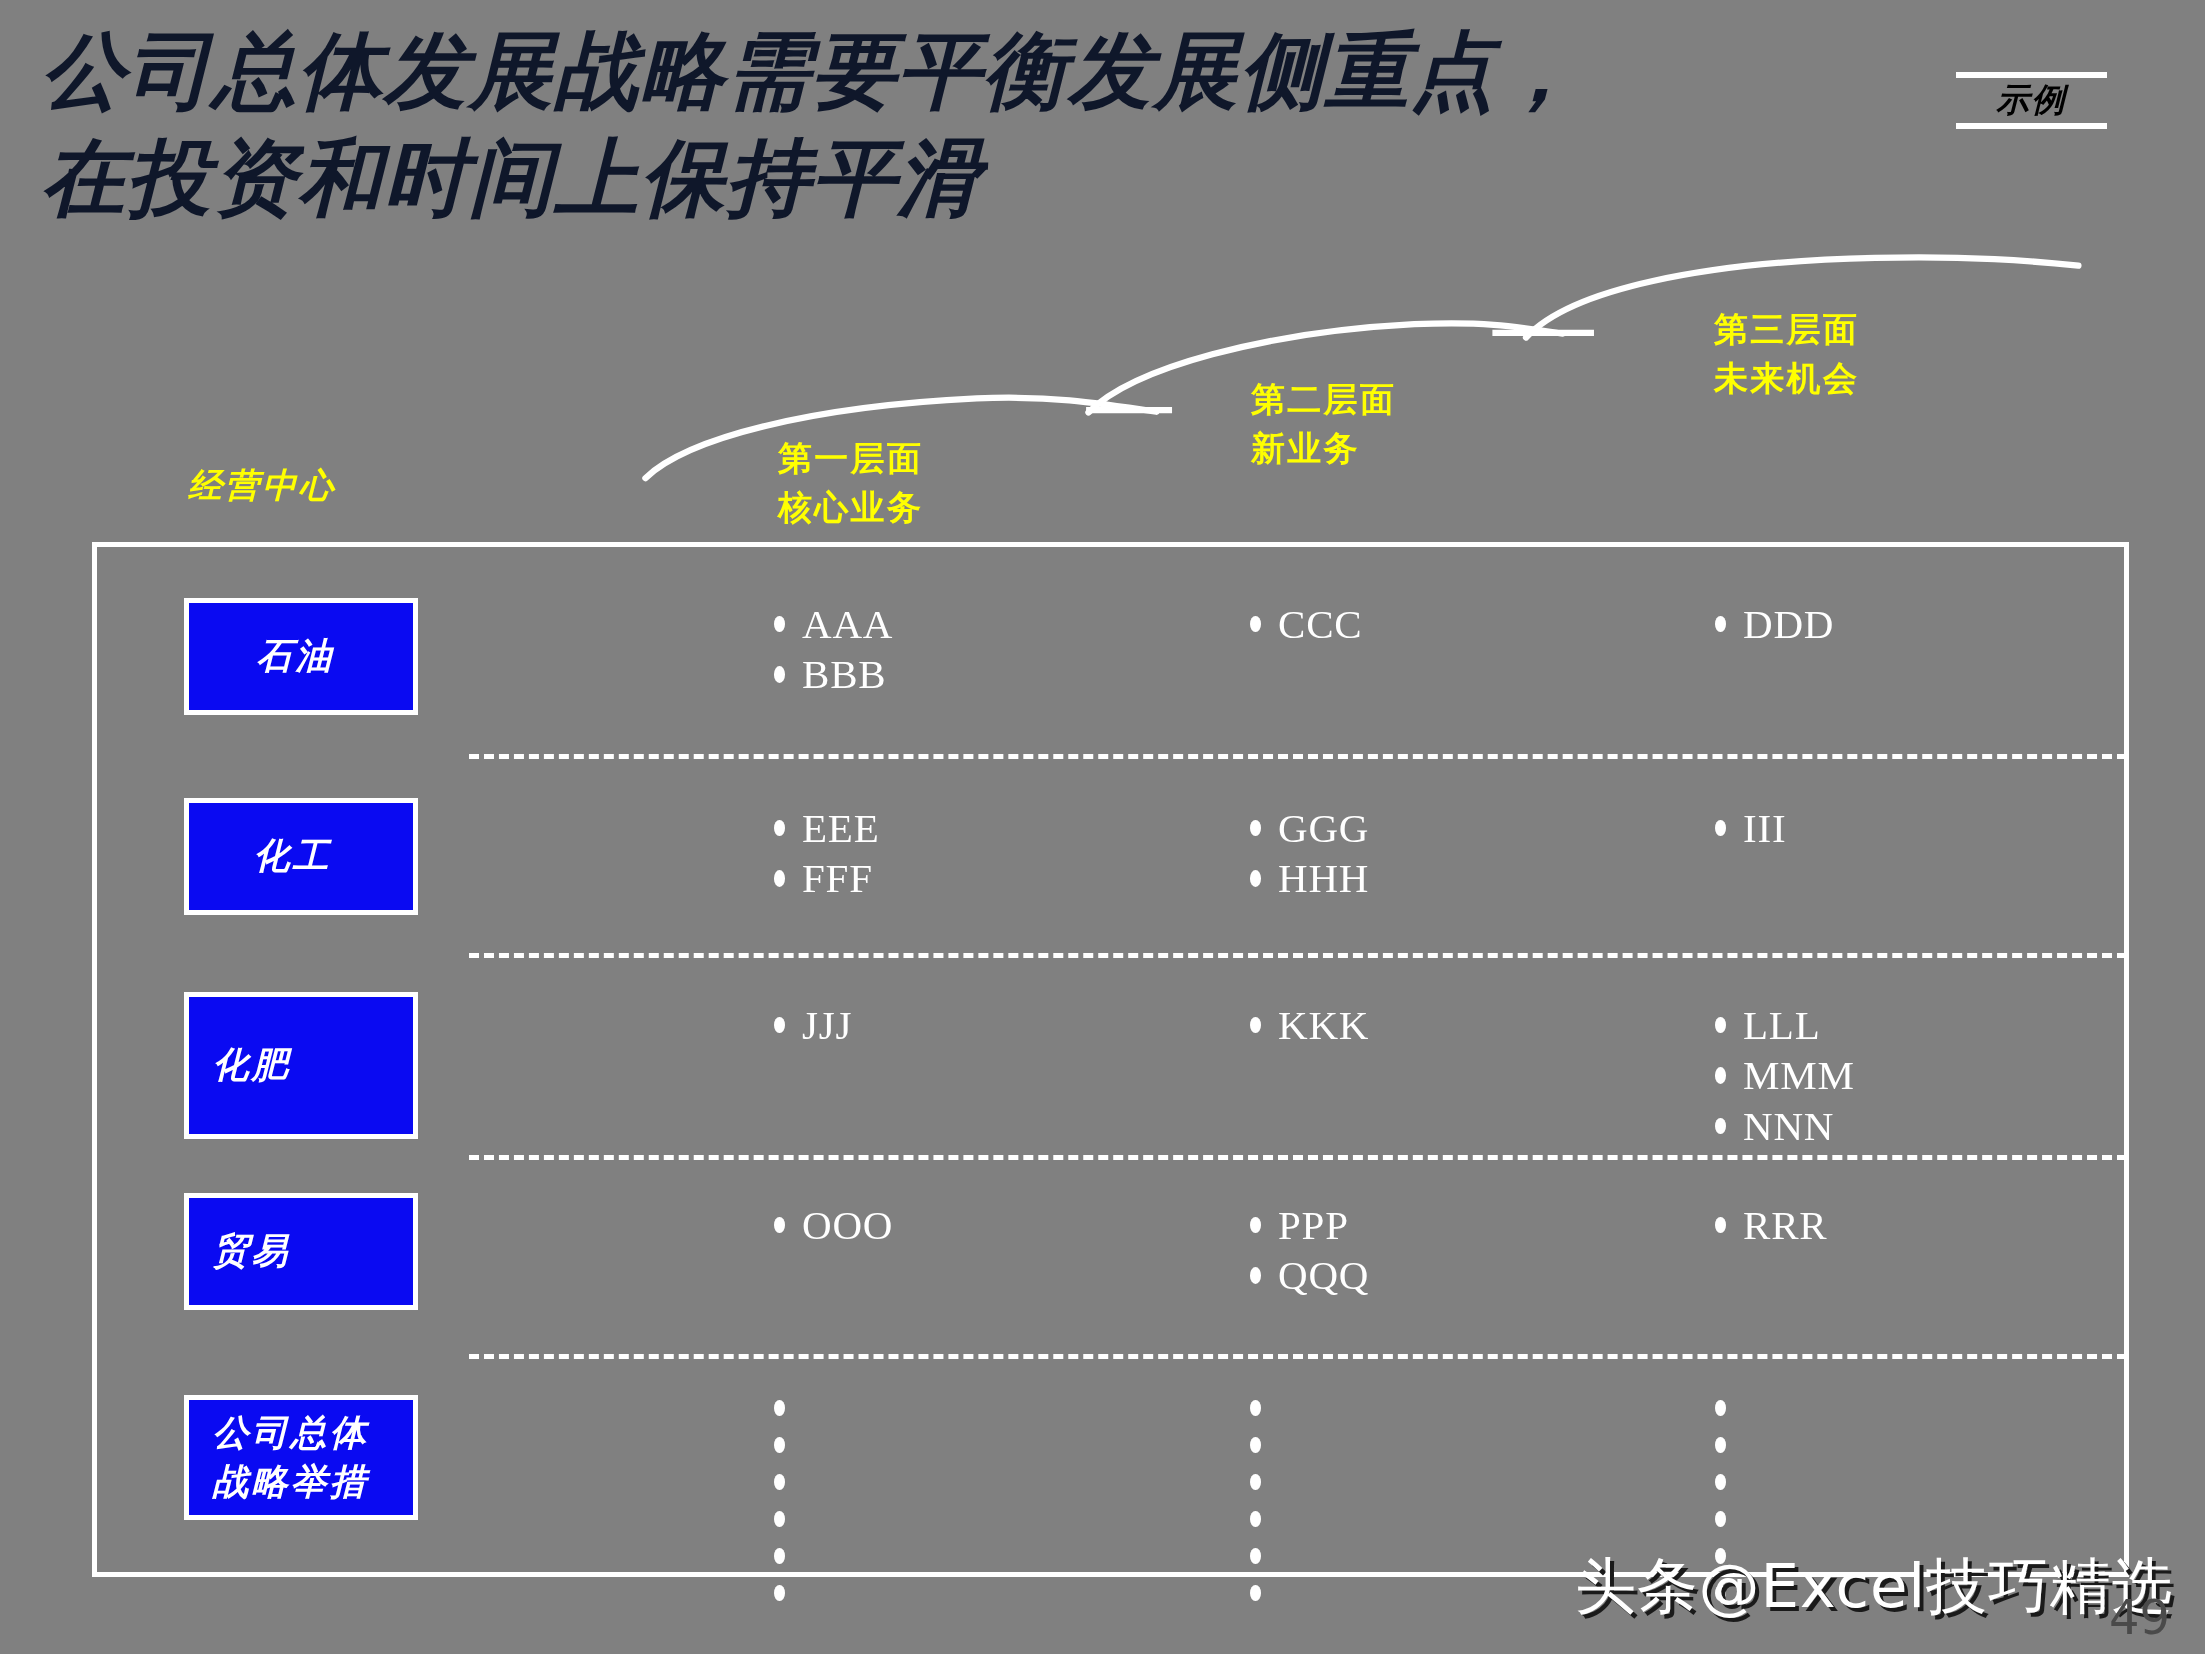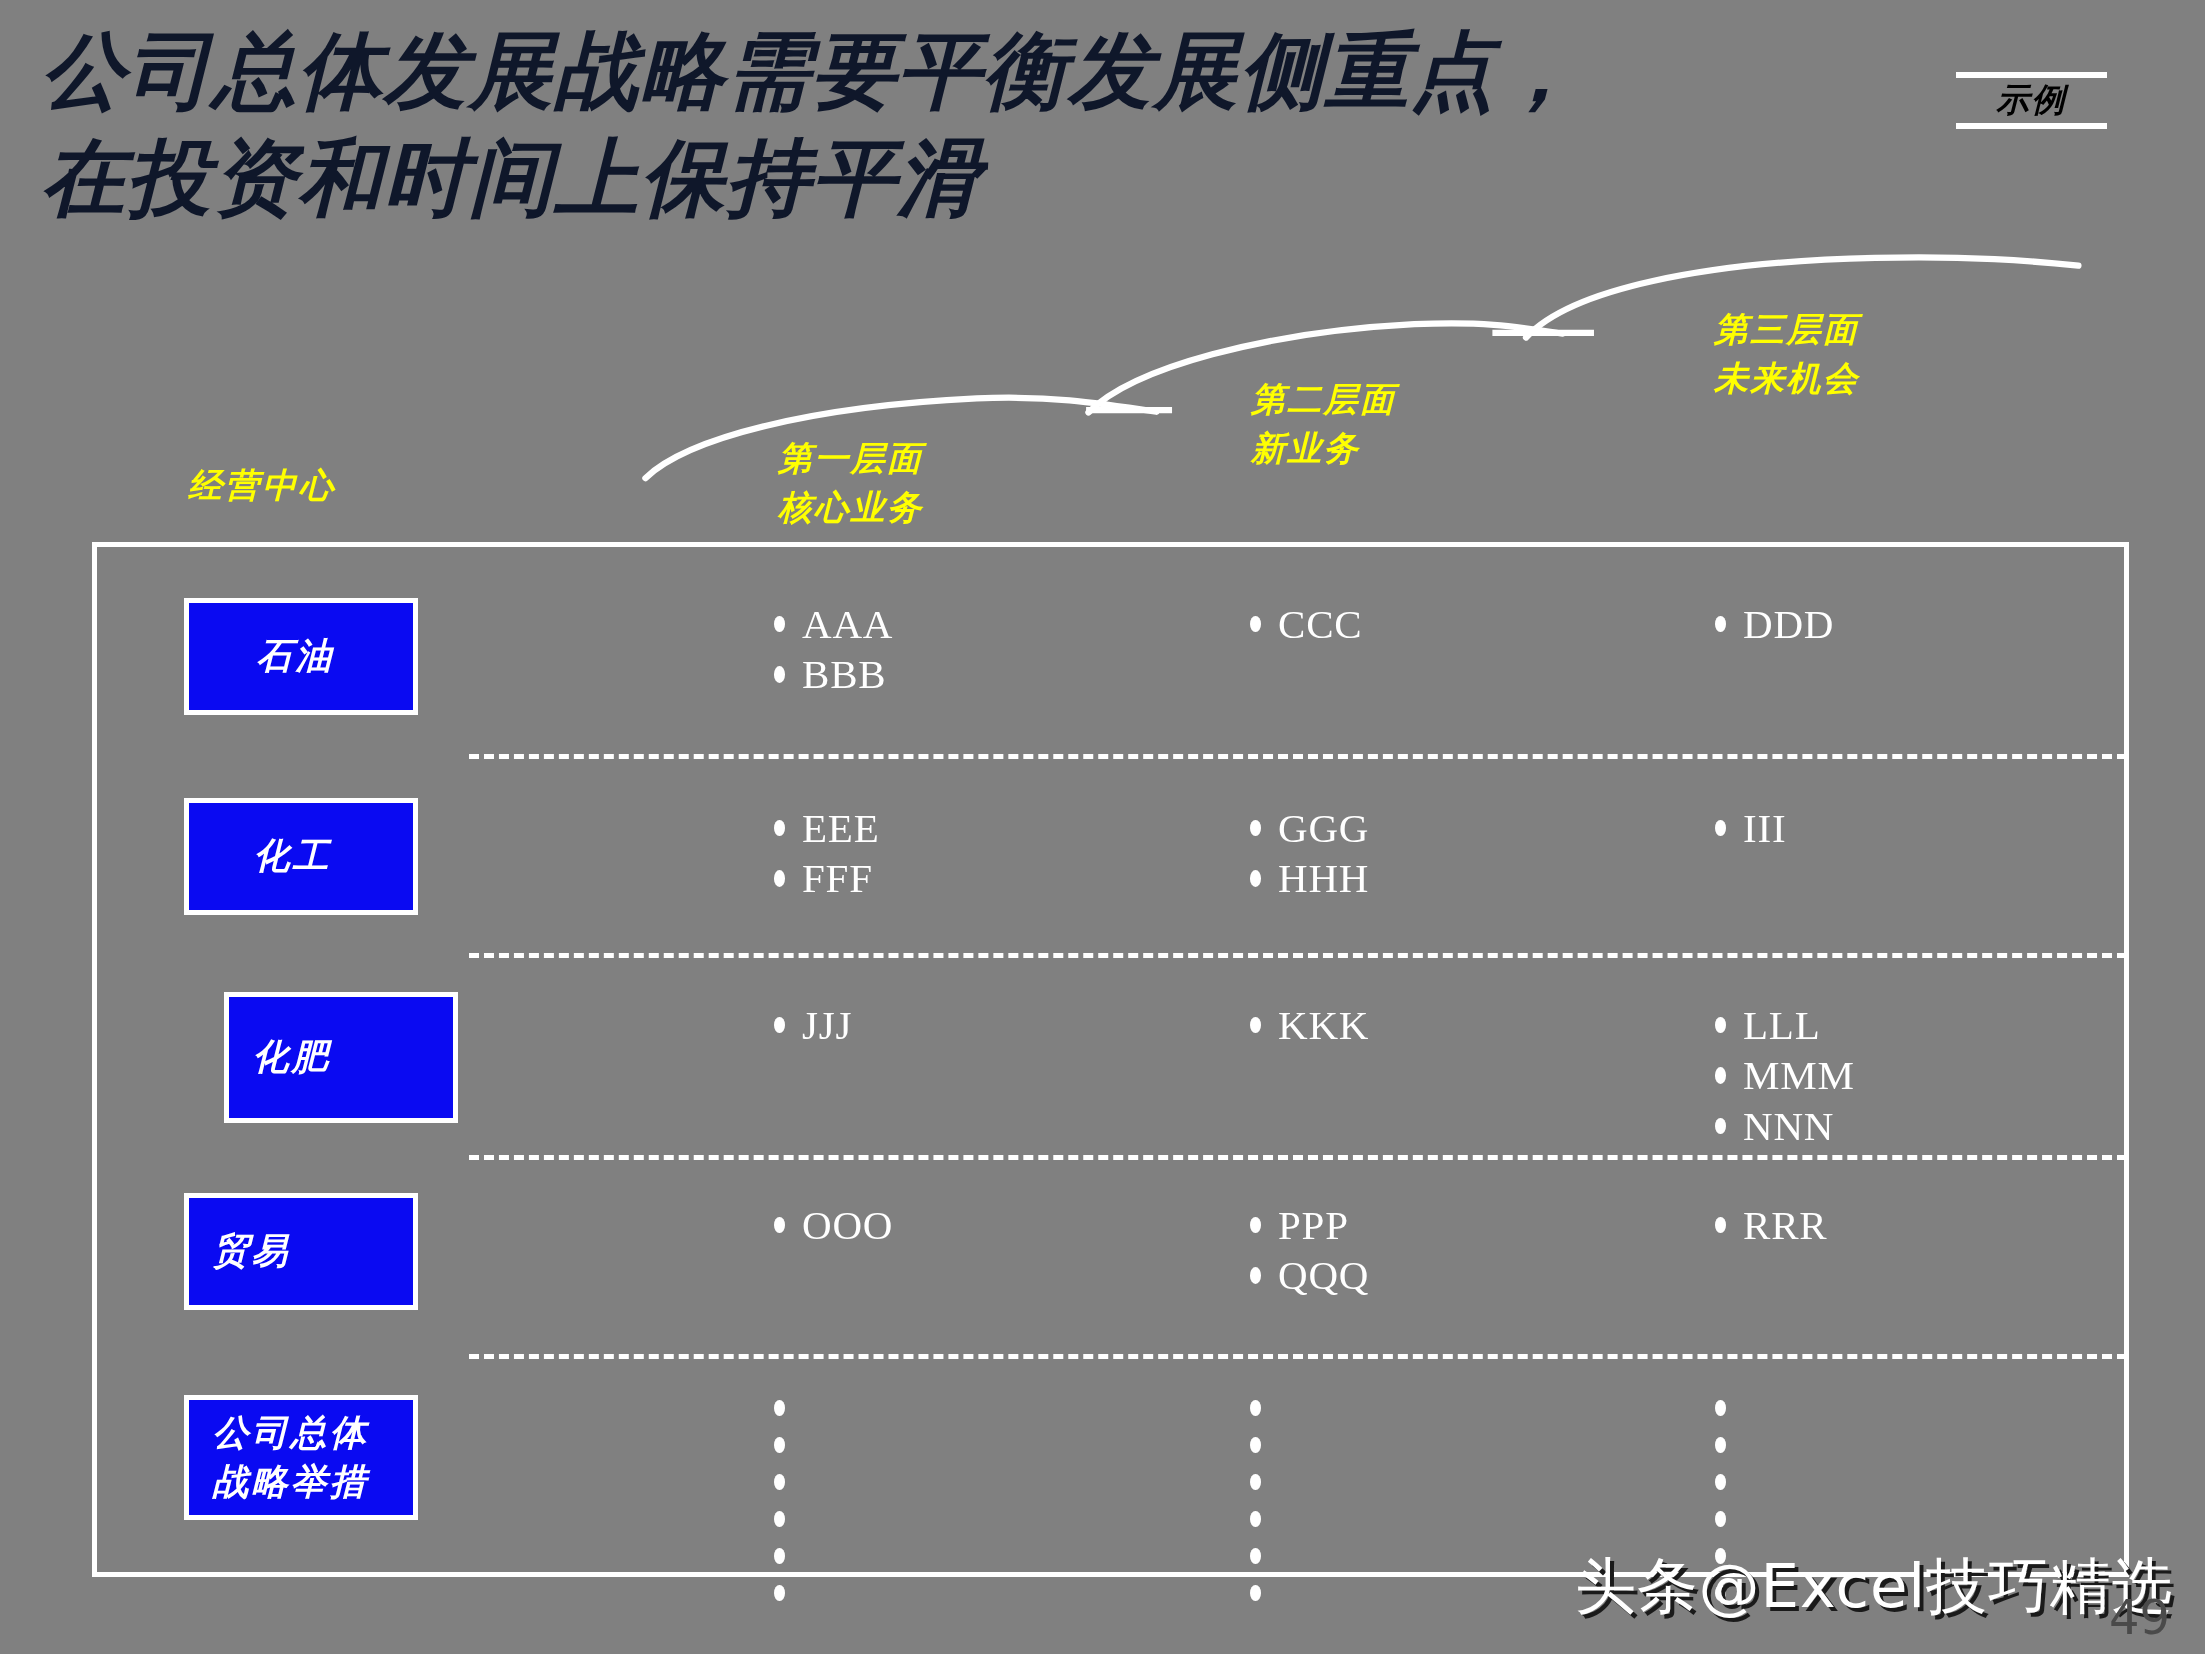--- a/index.html
+++ b/index.html
@@ -65,21 +65,20 @@
     height: 1654px;
     pointer-events: none;
   }
 
   
   .horizon-label {
     position: absolute;
     color: #FFFF00;
     font-family: "Liberation Serif", "DejaVu Serif", serif;
     font-weight: bold;
-    font-style: italic;
     font-size: 34px;
     line-height: 1.45;
     letter-spacing: 2.3px;
     white-space: pre-line;
   }
   #horizon-1 { left: 778px; top: 434px; }
   #horizon-2 { left: 1251px; top: 375px; }
   #horizon-3 { left: 1714px; top: 305px; }
 
   
@@ -222,21 +221,21 @@
   <div class="center-label">经营中心</div>
 
   <div class="frame"></div>
 
   <div class="unit-box" style="top:598px;height:117px;padding-left:44px;">
     <div class="unit-text">石油</div>
   </div>
   <div class="unit-box" style="top:798px;height:117px;padding-left:41px;">
     <div class="unit-text">化工</div>
   </div>
-  <div class="unit-box" style="top:992px;height:131px;margin-left:40px;">
+  <div class="unit-box" style="top:992px;height:147px;">
     <div class="unit-text">化肥</div>
   </div>
   <div class="unit-box" style="top:1193px;height:117px;">
     <div class="unit-text">贸易</div>
   </div>
   <div class="unit-box" style="top:1395px;height:125px;">
     <div class="unit-text">公司总体
 战略举措</div>
   </div>
 

